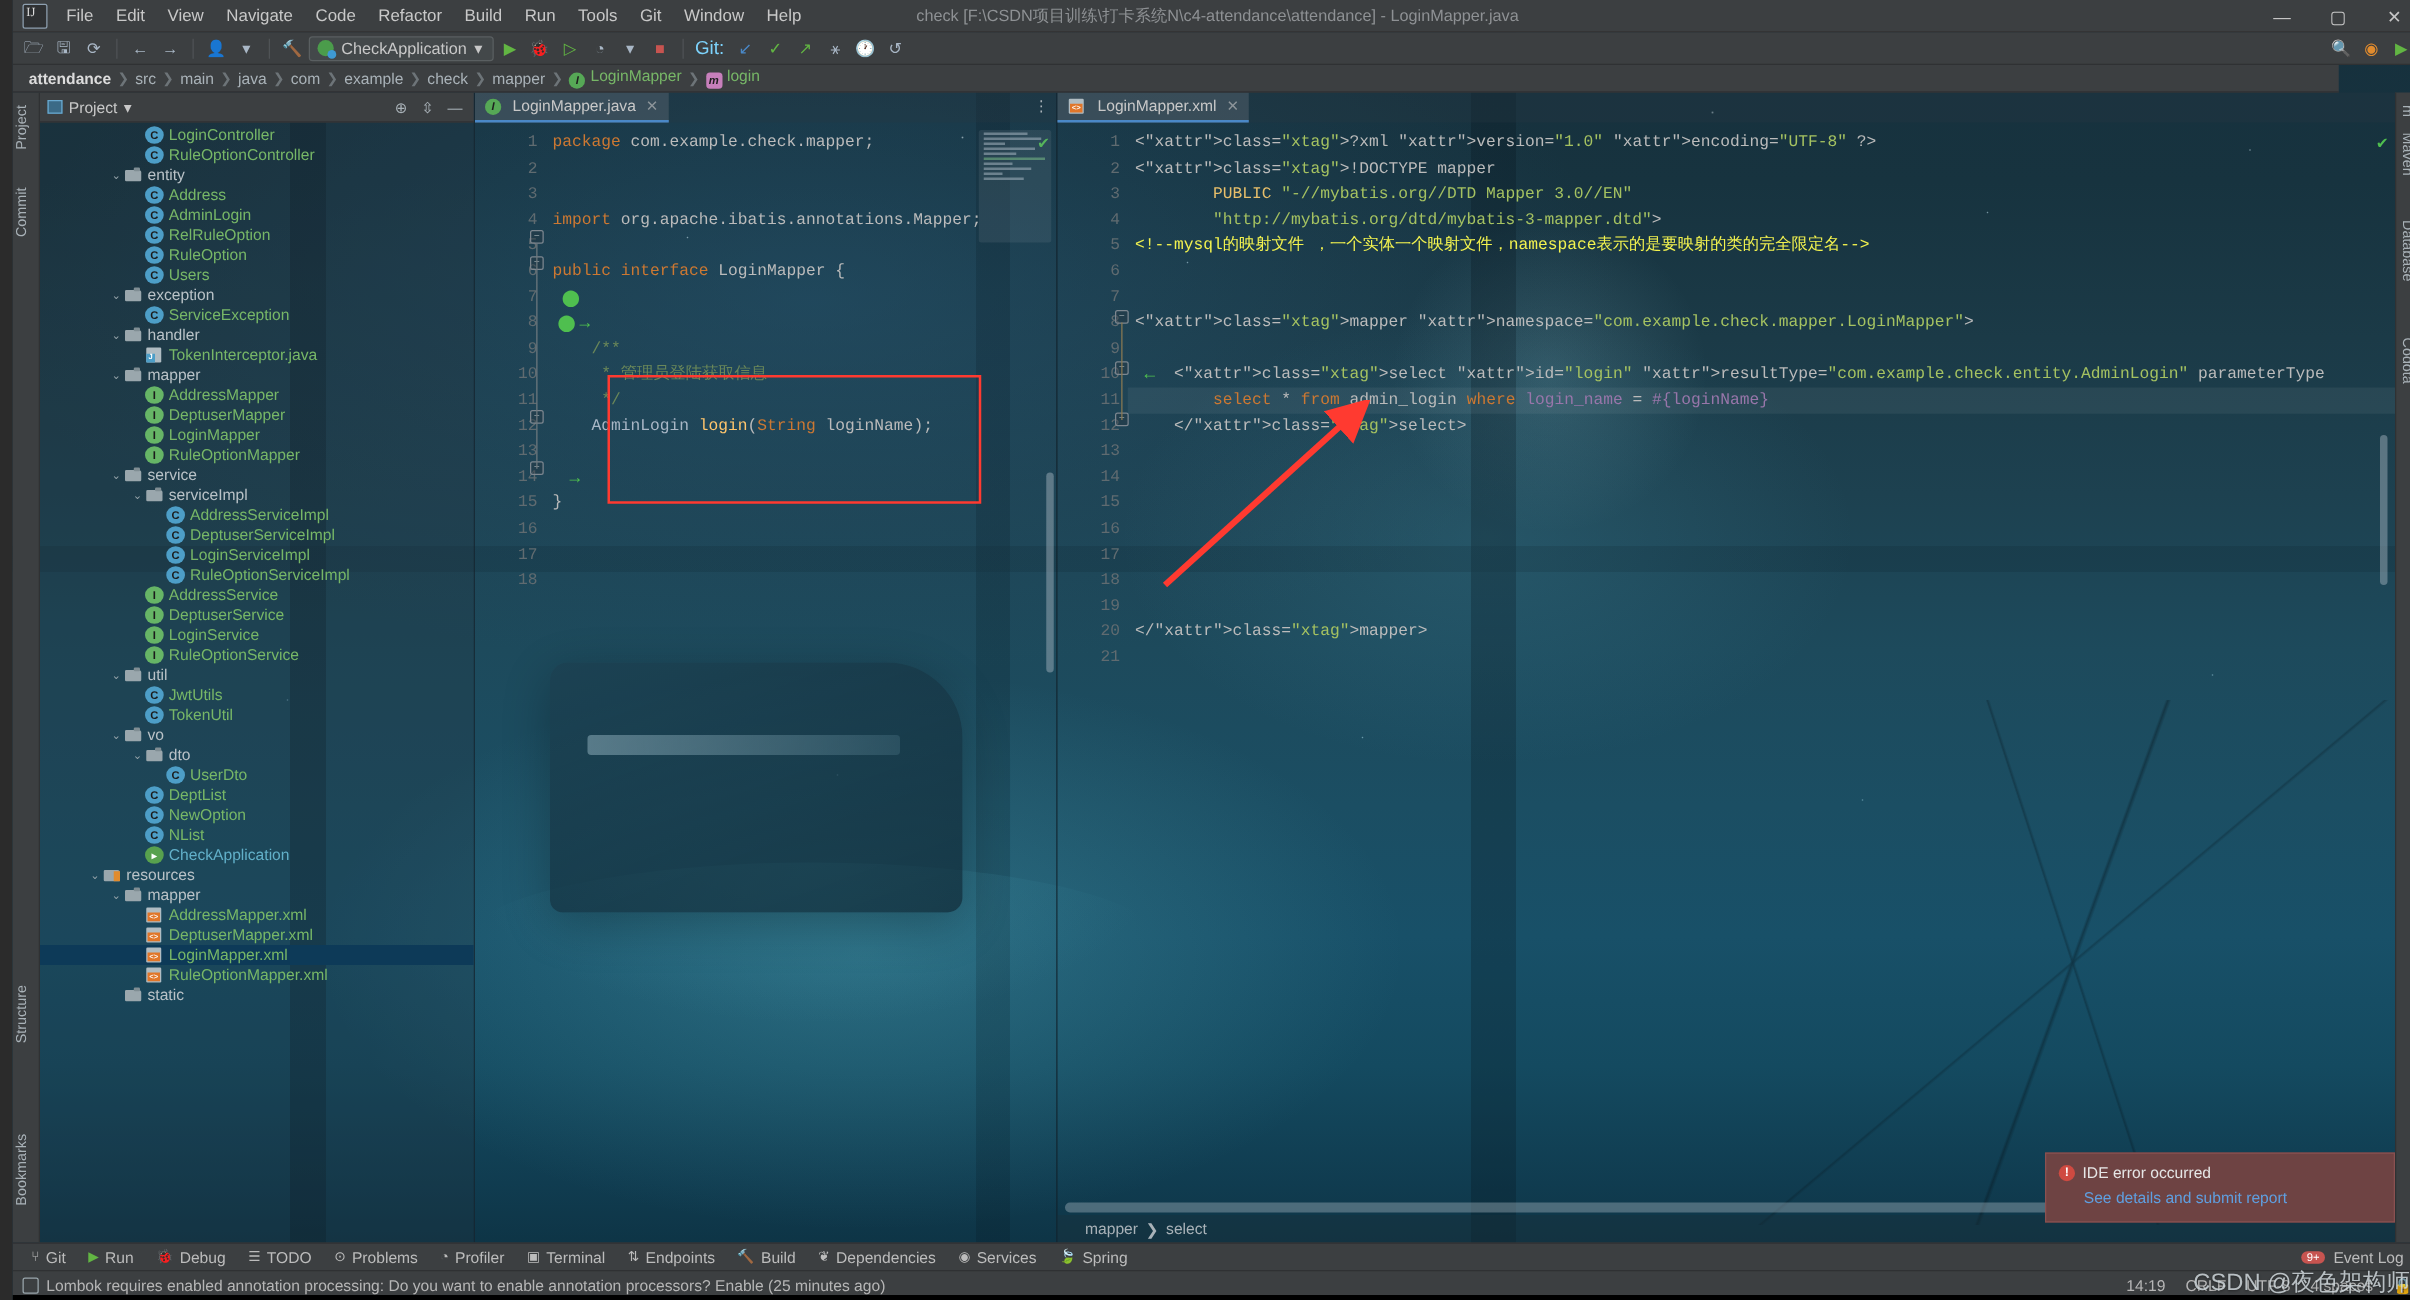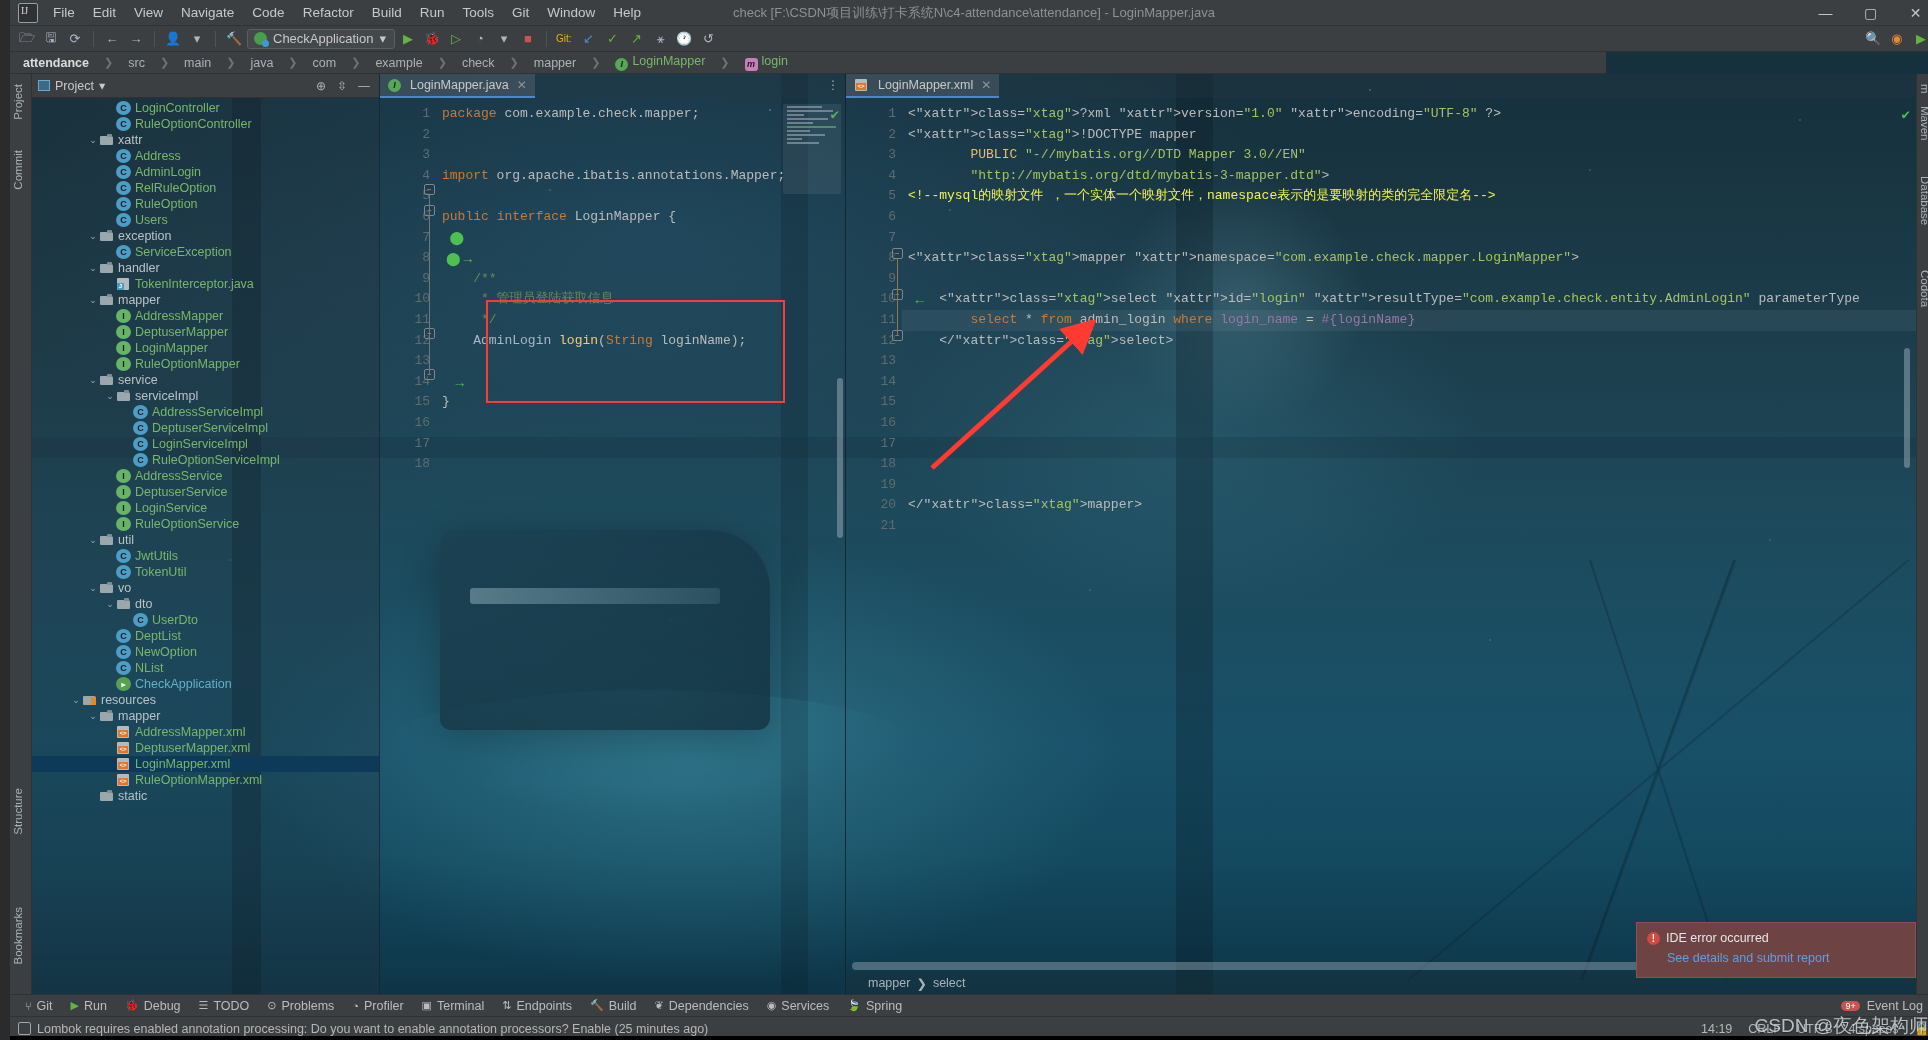--- a/index.html
+++ b/index.html
@@ -94,25 +94,25 @@
     position:absolute; left:0; top:26px; width:1928px; height:26px;
     background:#3c3f41; display:flex; align-items:center; gap:2px; padding:0 6px; z-index:20;
     border-bottom:1px solid #2f3133;
   }
   .tb-ico { width:22px; height:20px; display:flex; align-items:center; justify-content:center; color:#a9b7c6; font-size:13px; border-radius:2px; }
   .tb-sep { width:1px; height:16px; background:#4f5356; margin:0 5px; }
   .runcfg { height:20px; display:flex; align-items:center; gap:6px; padding:0 8px 0 6px;
     border:1px solid #5a5f61; border-radius:3px; background:#43484a; color:#c8c8c8; font-size:13px; }
   .runcfg .dot { width:13px; height:13px; border-radius:50%; background:#4b9c4b; position:relative; }
   .runcfg .dot:after { content:''; position:absolute; right:-2px; bottom:-2px; width:7px; height:7px; border-radius:50%; background:#3e9ad4; }
-  .git-label { color:#eab308; font-size:10px; margin:0 4px 0 2px; }
+  .git-label { color:#7dd3fc; font-size:15px; margin:0 4px 0 2px; }
 
   .breadcrumb-top {
-    position:absolute; left:0; top:52px; width:1596px; height:22px;
-    background:#3c3f41; display:flex; align-items:center; padding:0 8px; gap:10px; z-index:20;
+    position:absolute; left:0; top:52px; width:1861px; height:22px;
+    background:#3c3f41; display:flex; align-items:center; padding:0 8px; gap:0; z-index:20;
     font-size:12.5px; border-bottom:1px solid #2f3133;
   }
   .bc-item { color:#a9b2b8; padding:0 5px; }
   .bc-item.first { color:#dcdcdc; font-weight:bold; }
   .bc-sep { color:#6d7478; font-size:11px; }
   .bc-ico { display:inline-block; width:13px; height:13px; border-radius:50%; margin-right:4px;
     vertical-align:-2px; font-size:9px; line-height:13px; text-align:center; color:#1e1e1e; font-weight:bold; }
   .bc-ico.iface { background:#56a856; }
   .bc-ico.method { background:#c77fbb; border-radius:3px; }
   .bc-item.green { color:#77b767; }
@@ -376,21 +376,21 @@
         <div class="row">
           <span class="ind" style="width: 68px;"></span>
           <span class="arrow"></span>
           <span class="ico c">C</span>
           <span class="lbl green">RuleOptionController</span>
         </div>
         <div class="row">
           <span class="ind" style="width: 51px;"></span>
           <span class="arrow">⌄</span>
           <span class="ico folder"></span>
-          <span class="lbl plain">xattr</span>
+          <span class="lbl plain">entity</span>
         </div>
         <div class="row">
           <span class="ind" style="width: 68px;"></span>
           <span class="arrow"></span>
           <span class="ico c">C</span>
           <span class="lbl green">Address</span>
         </div>
         <div class="row">
           <span class="ind" style="width: 68px;"></span>
           <span class="arrow"></span>

